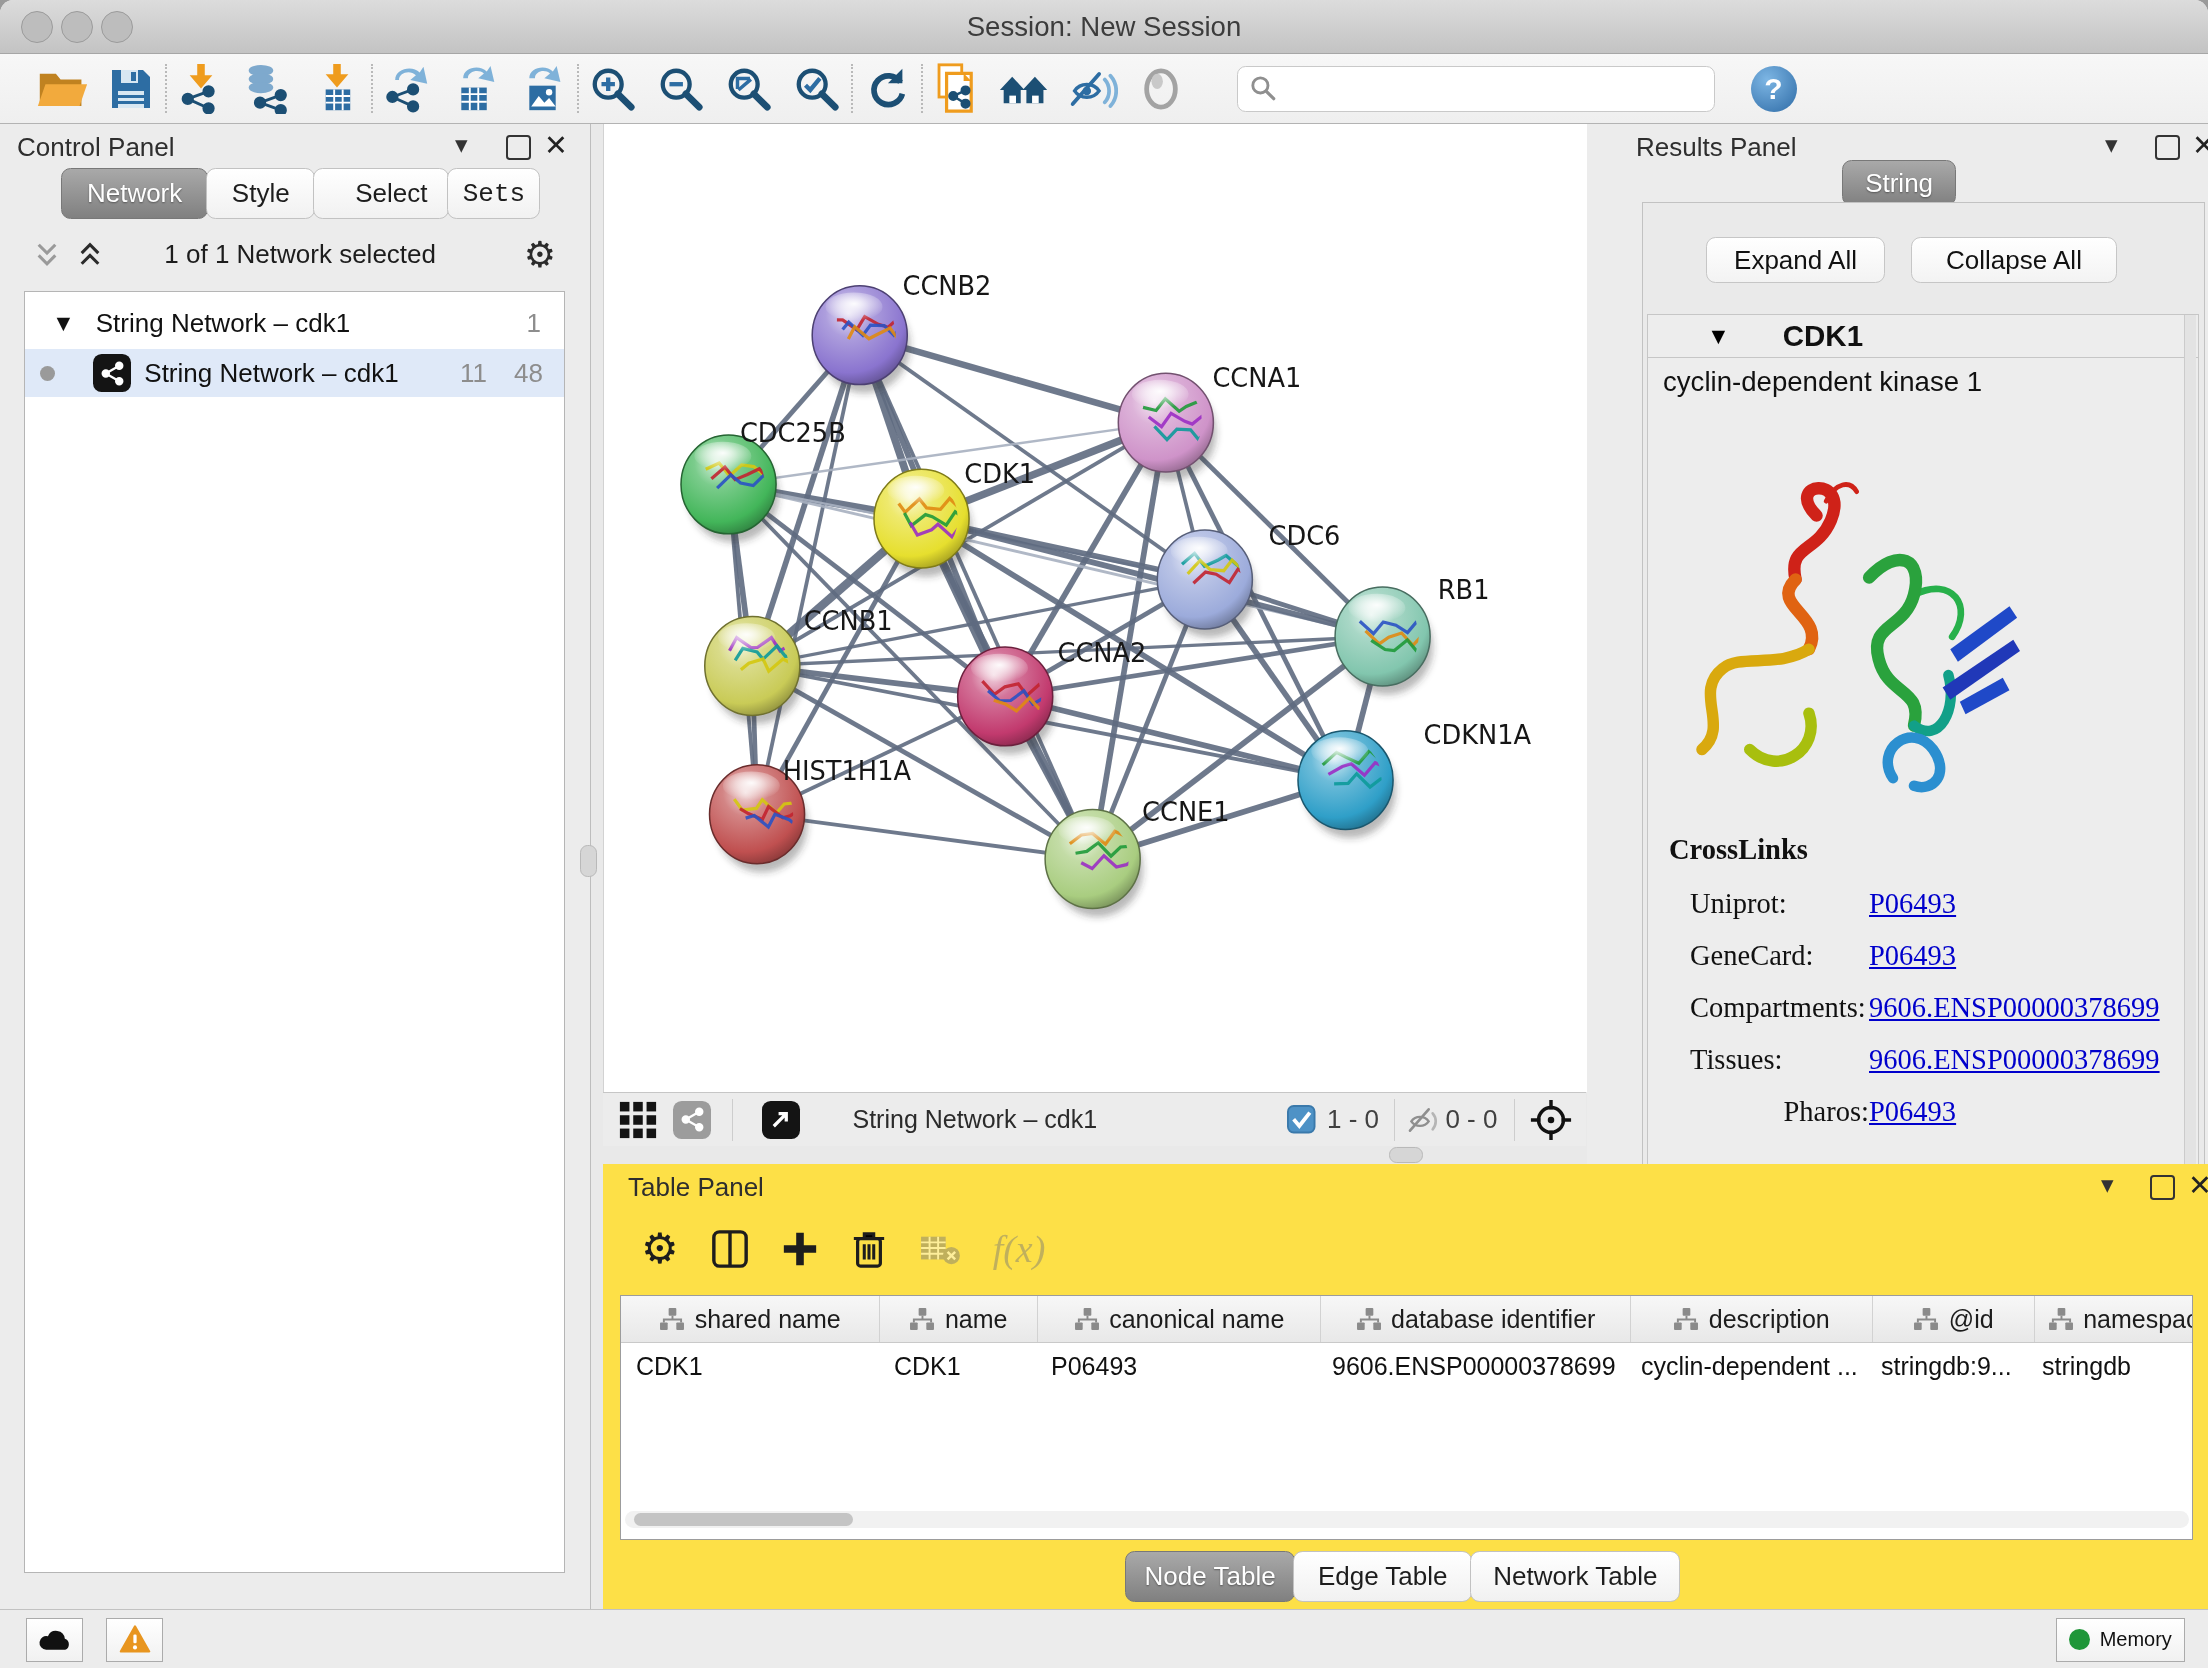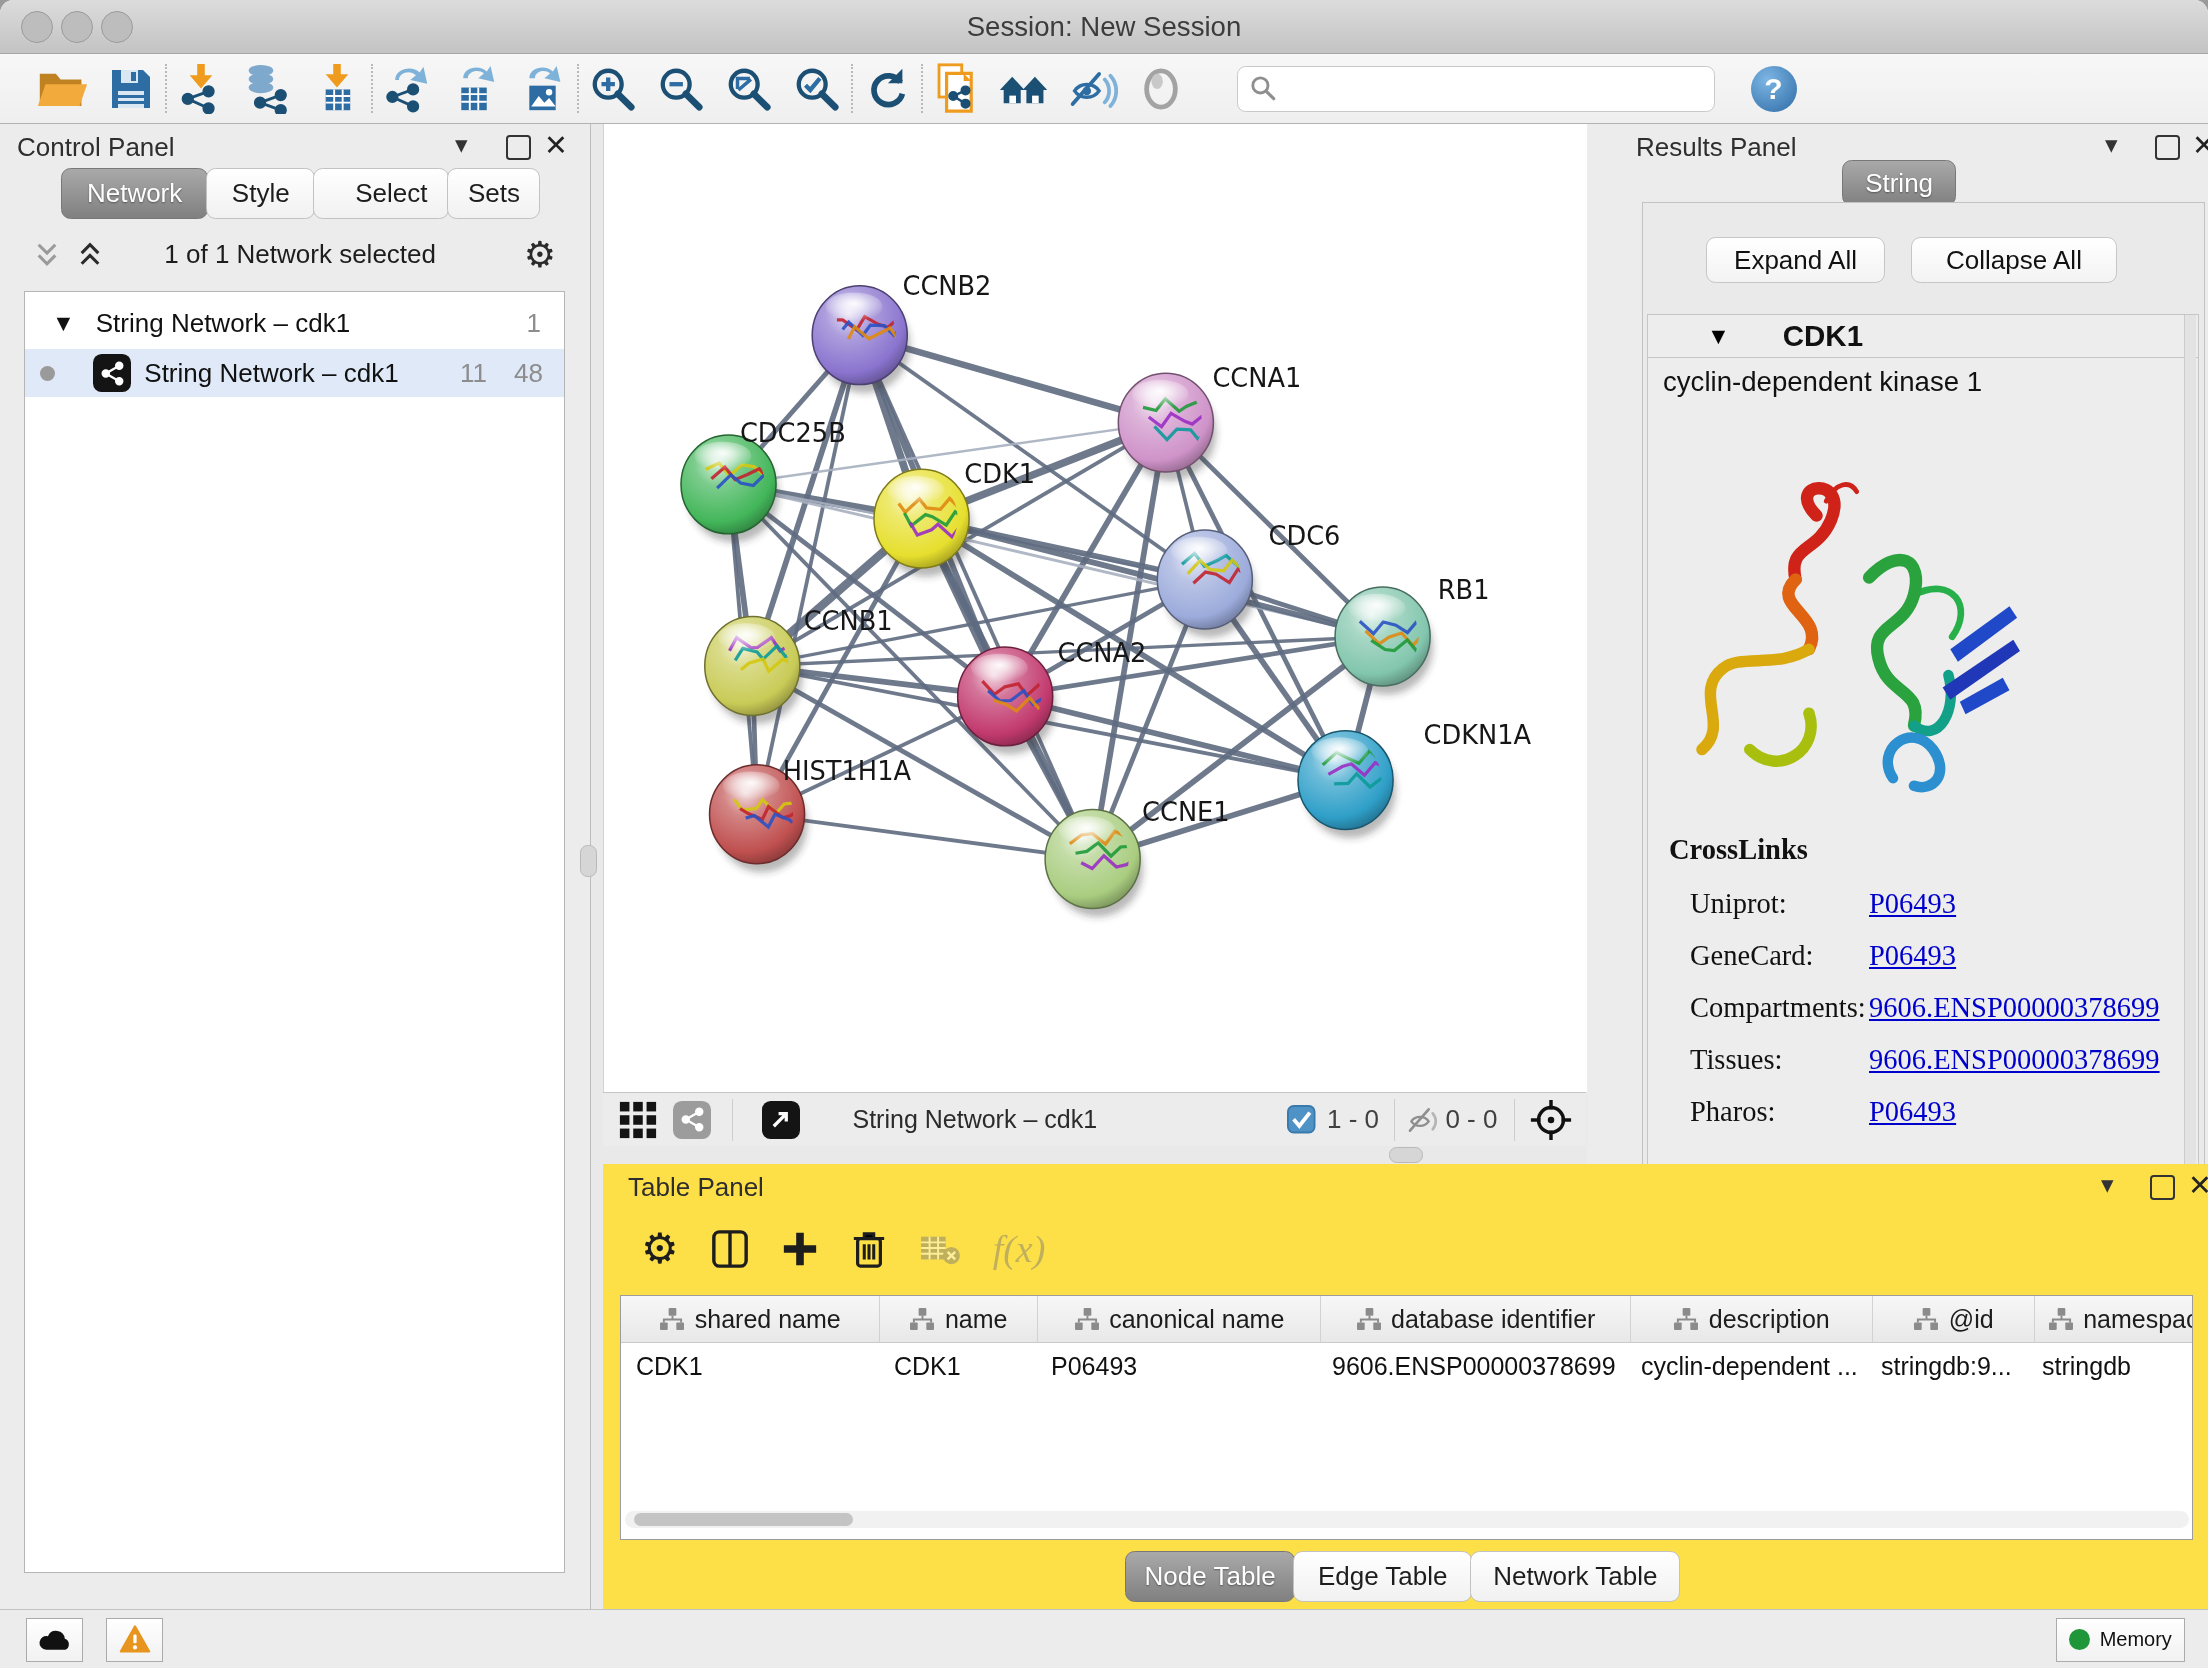--- a/index.html
+++ b/index.html
@@ -245,21 +245,21 @@
   <div id="control-panel" class="abs">
     <span class="abs panel-title" style="left:17px;top:7.6px">Control Panel</span>
     <span class="abs ph-caret" style="left:455px;top:5.7px">▾</span>
     <span class="abs ph-max" style="left:506px;top:11.4px"></span>
     <span class="abs ph-close" style="left:544px;top:4.8px">✕</span>
 
     <div class="abs" id="cp-tabs" style="left:63px;top:44px;display:flex">
         <div class="tabbtn active" style="width: 145px;">Network</div>
         <div class="tabbtn" style="width: 107px;">Style</div>
         <div class="tabbtn" style="width: 114px; padding-left: 20px;">Select</div>
-        <div class="tabbtn" style="width: 91px;">Sets</div>
+        <div class="tabbtn" style="width: 91px; font-family: Liberation Mono, monospace;">Sets</div>
       </div>
 
     <div class="abs" style="left:0;top:99px;width:590px;height:63px;display:flex;align-items:center">
       <svg width="30" height="28.5" viewBox="0 0 24 24" style="margin-left:32px">
           <path d="M5 4l7 7 7-7M5 13l7 7 7-7" fill="none" stroke="#9a9a9a" stroke-width="2.6"></path>
         </svg>
       <svg width="30" height="28.5" viewBox="0 0 24 24" style="margin-left:13.3px">
           <path d="M5 20l7-7 7 7M5 11l7-7 7 7" fill="none" stroke="#2b2b2b" stroke-width="2.6"></path>
         </svg>
       <span style="font-size:26px;color:#1d1d1d;margin-left:59px">1 of 1 Network selected</span>
@@ -652,21 +652,21 @@
           <a class="xl-link">P06493</a>
         </div>
         <div style="display: flex; height: 52px; align-items: center;">
           <span class="xl-label" style="width: 179px;">Compartments:</span>
           <a class="xl-link">9606.ENSP00000378699</a>
         </div>
         <div style="display: flex; height: 52px; align-items: center;">
           <span class="xl-label" style="width: 179px;">Tissues:</span>
           <a class="xl-link">9606.ENSP00000378699</a>
         </div>
-        <div style="display: flex; height: 52px; align-items: center;">
+        <div style="display: flex; height: 52px; align-items: center; text-align: right;">
           <span class="xl-label" style="width: 179px;">Pharos:</span>
           <a class="xl-link">P06493</a>
         </div>
       </div>
     <div class="abs" style="right:1.9px;top:0;width:11.4px;height:862px;background:#e3e3e3;border-left:1px solid #cbcbcb"></div>
   </div>
 
   <div id="table-panel" class="abs">
     <span class="abs panel-title" style="left:25px;top:7.6px">Table Panel</span>
     <span class="abs ph-caret" style="left:1498px;top:5.7px">▾</span>

